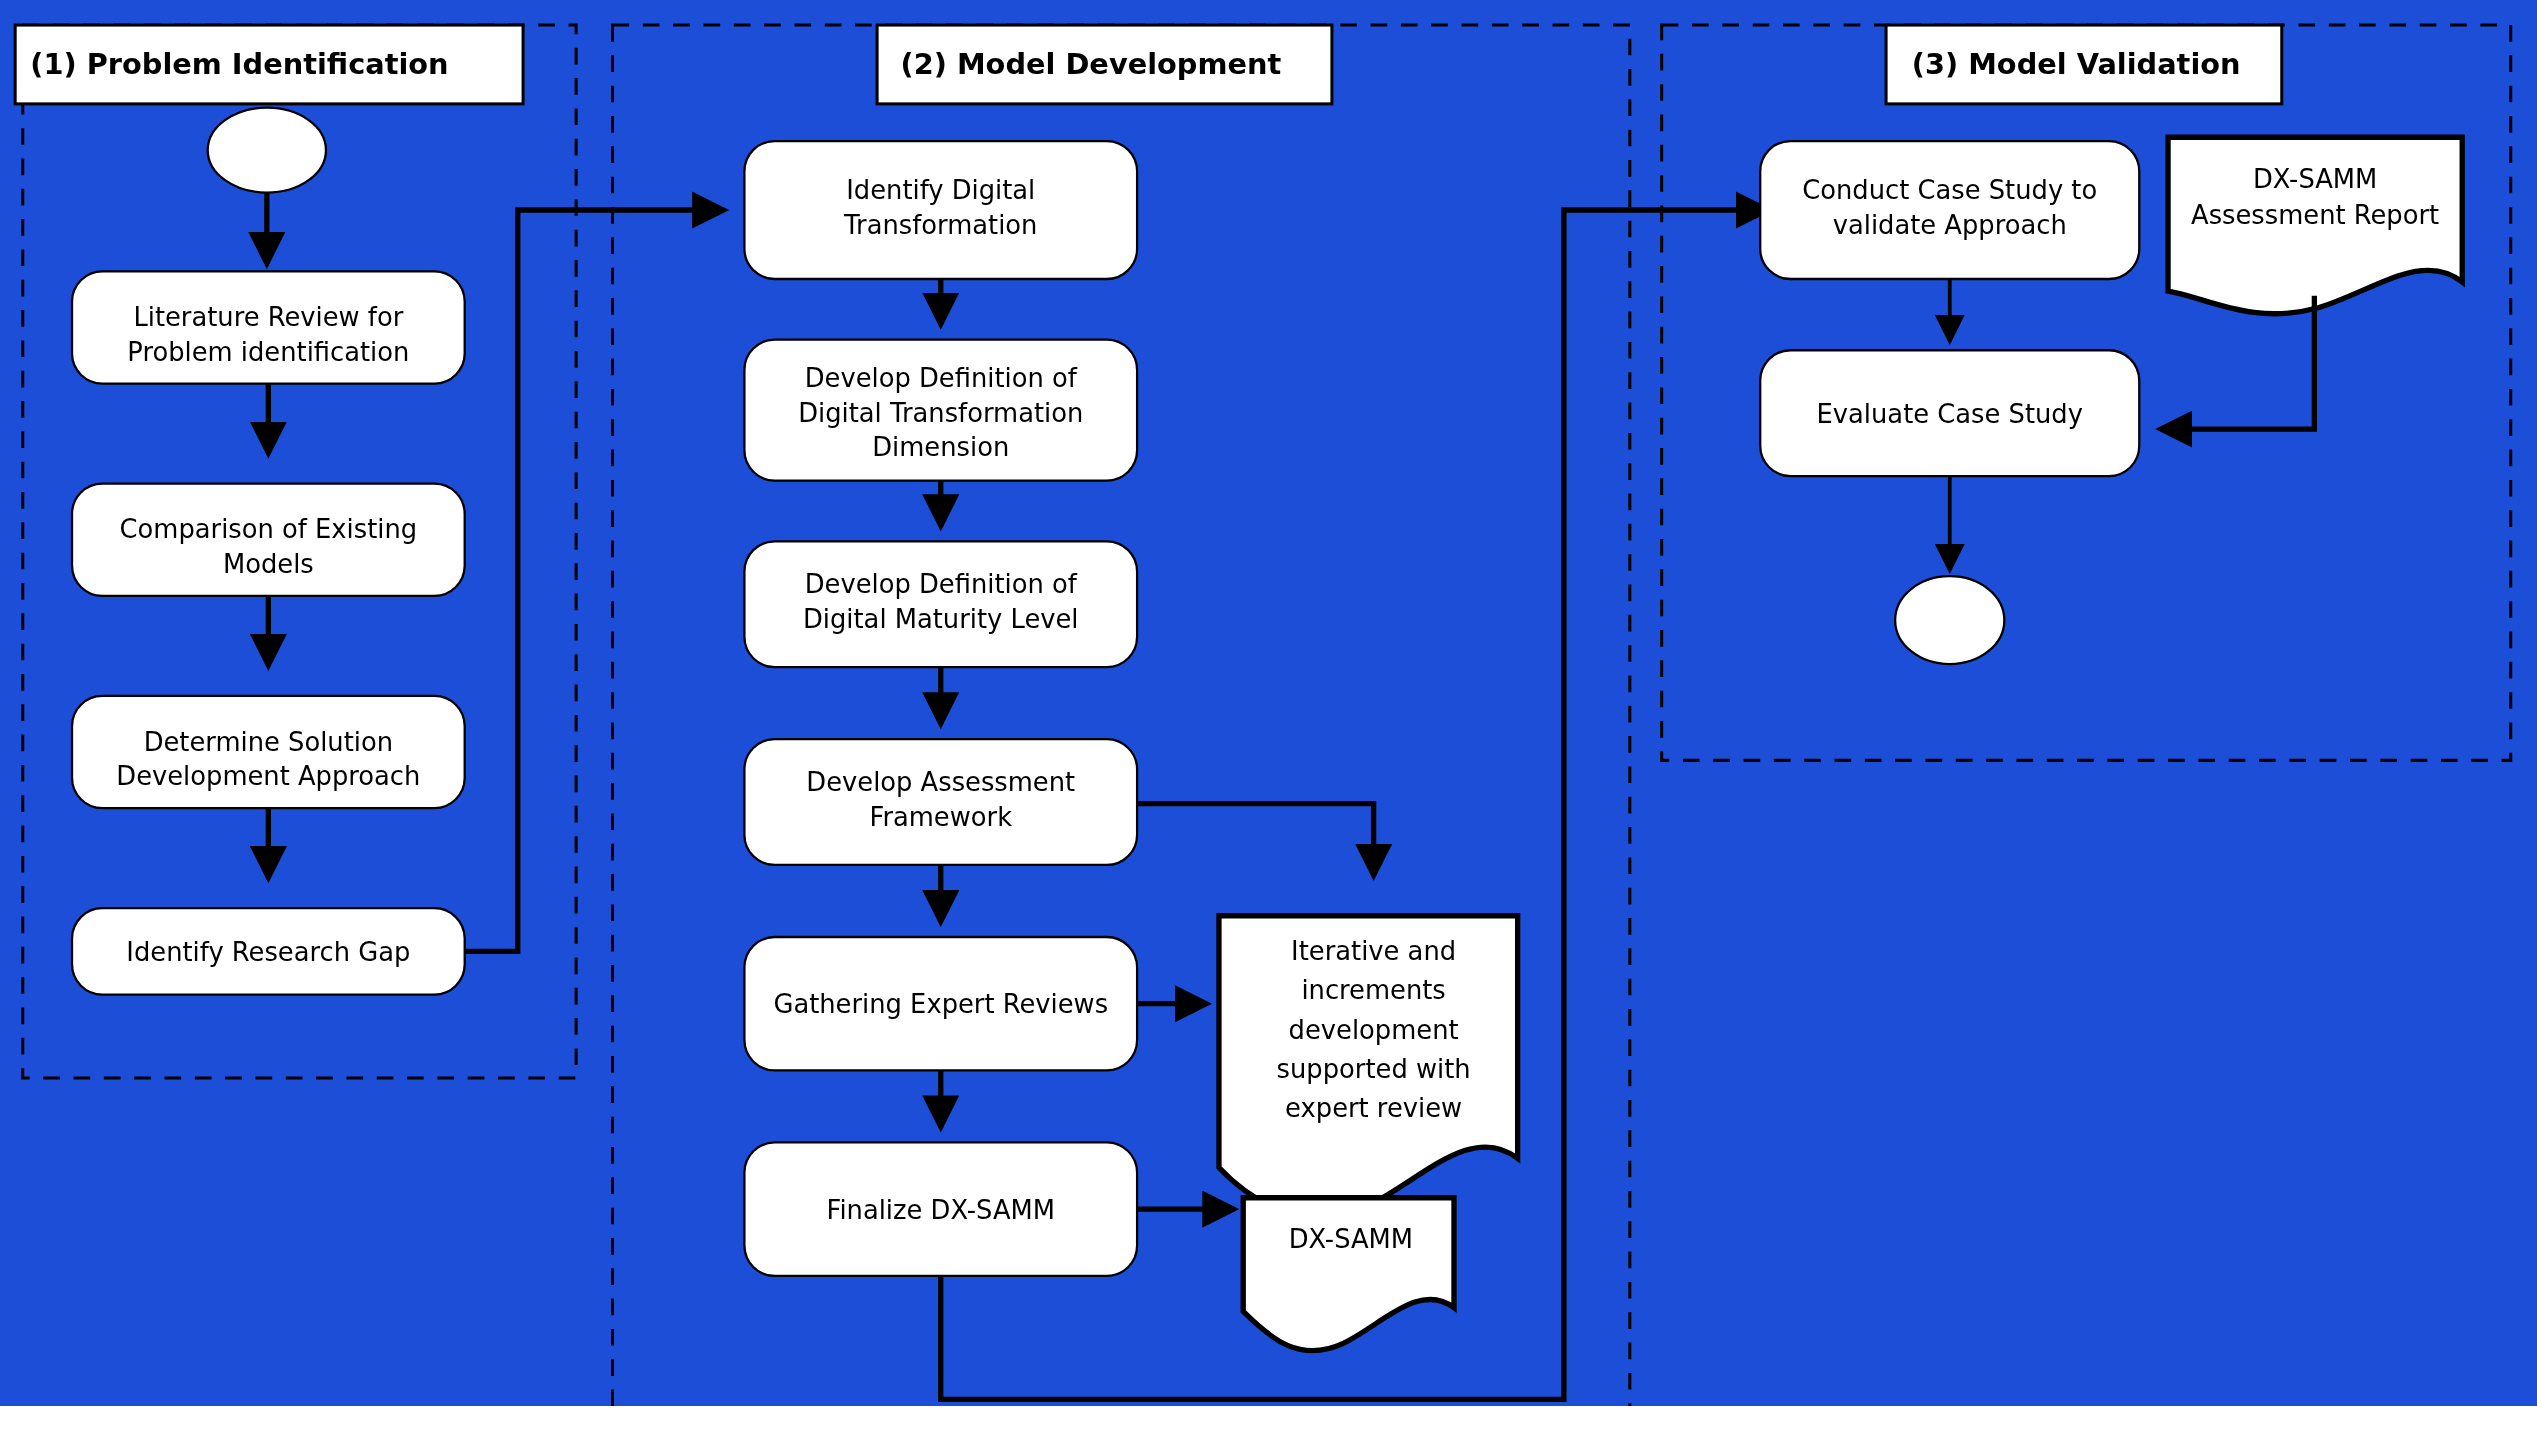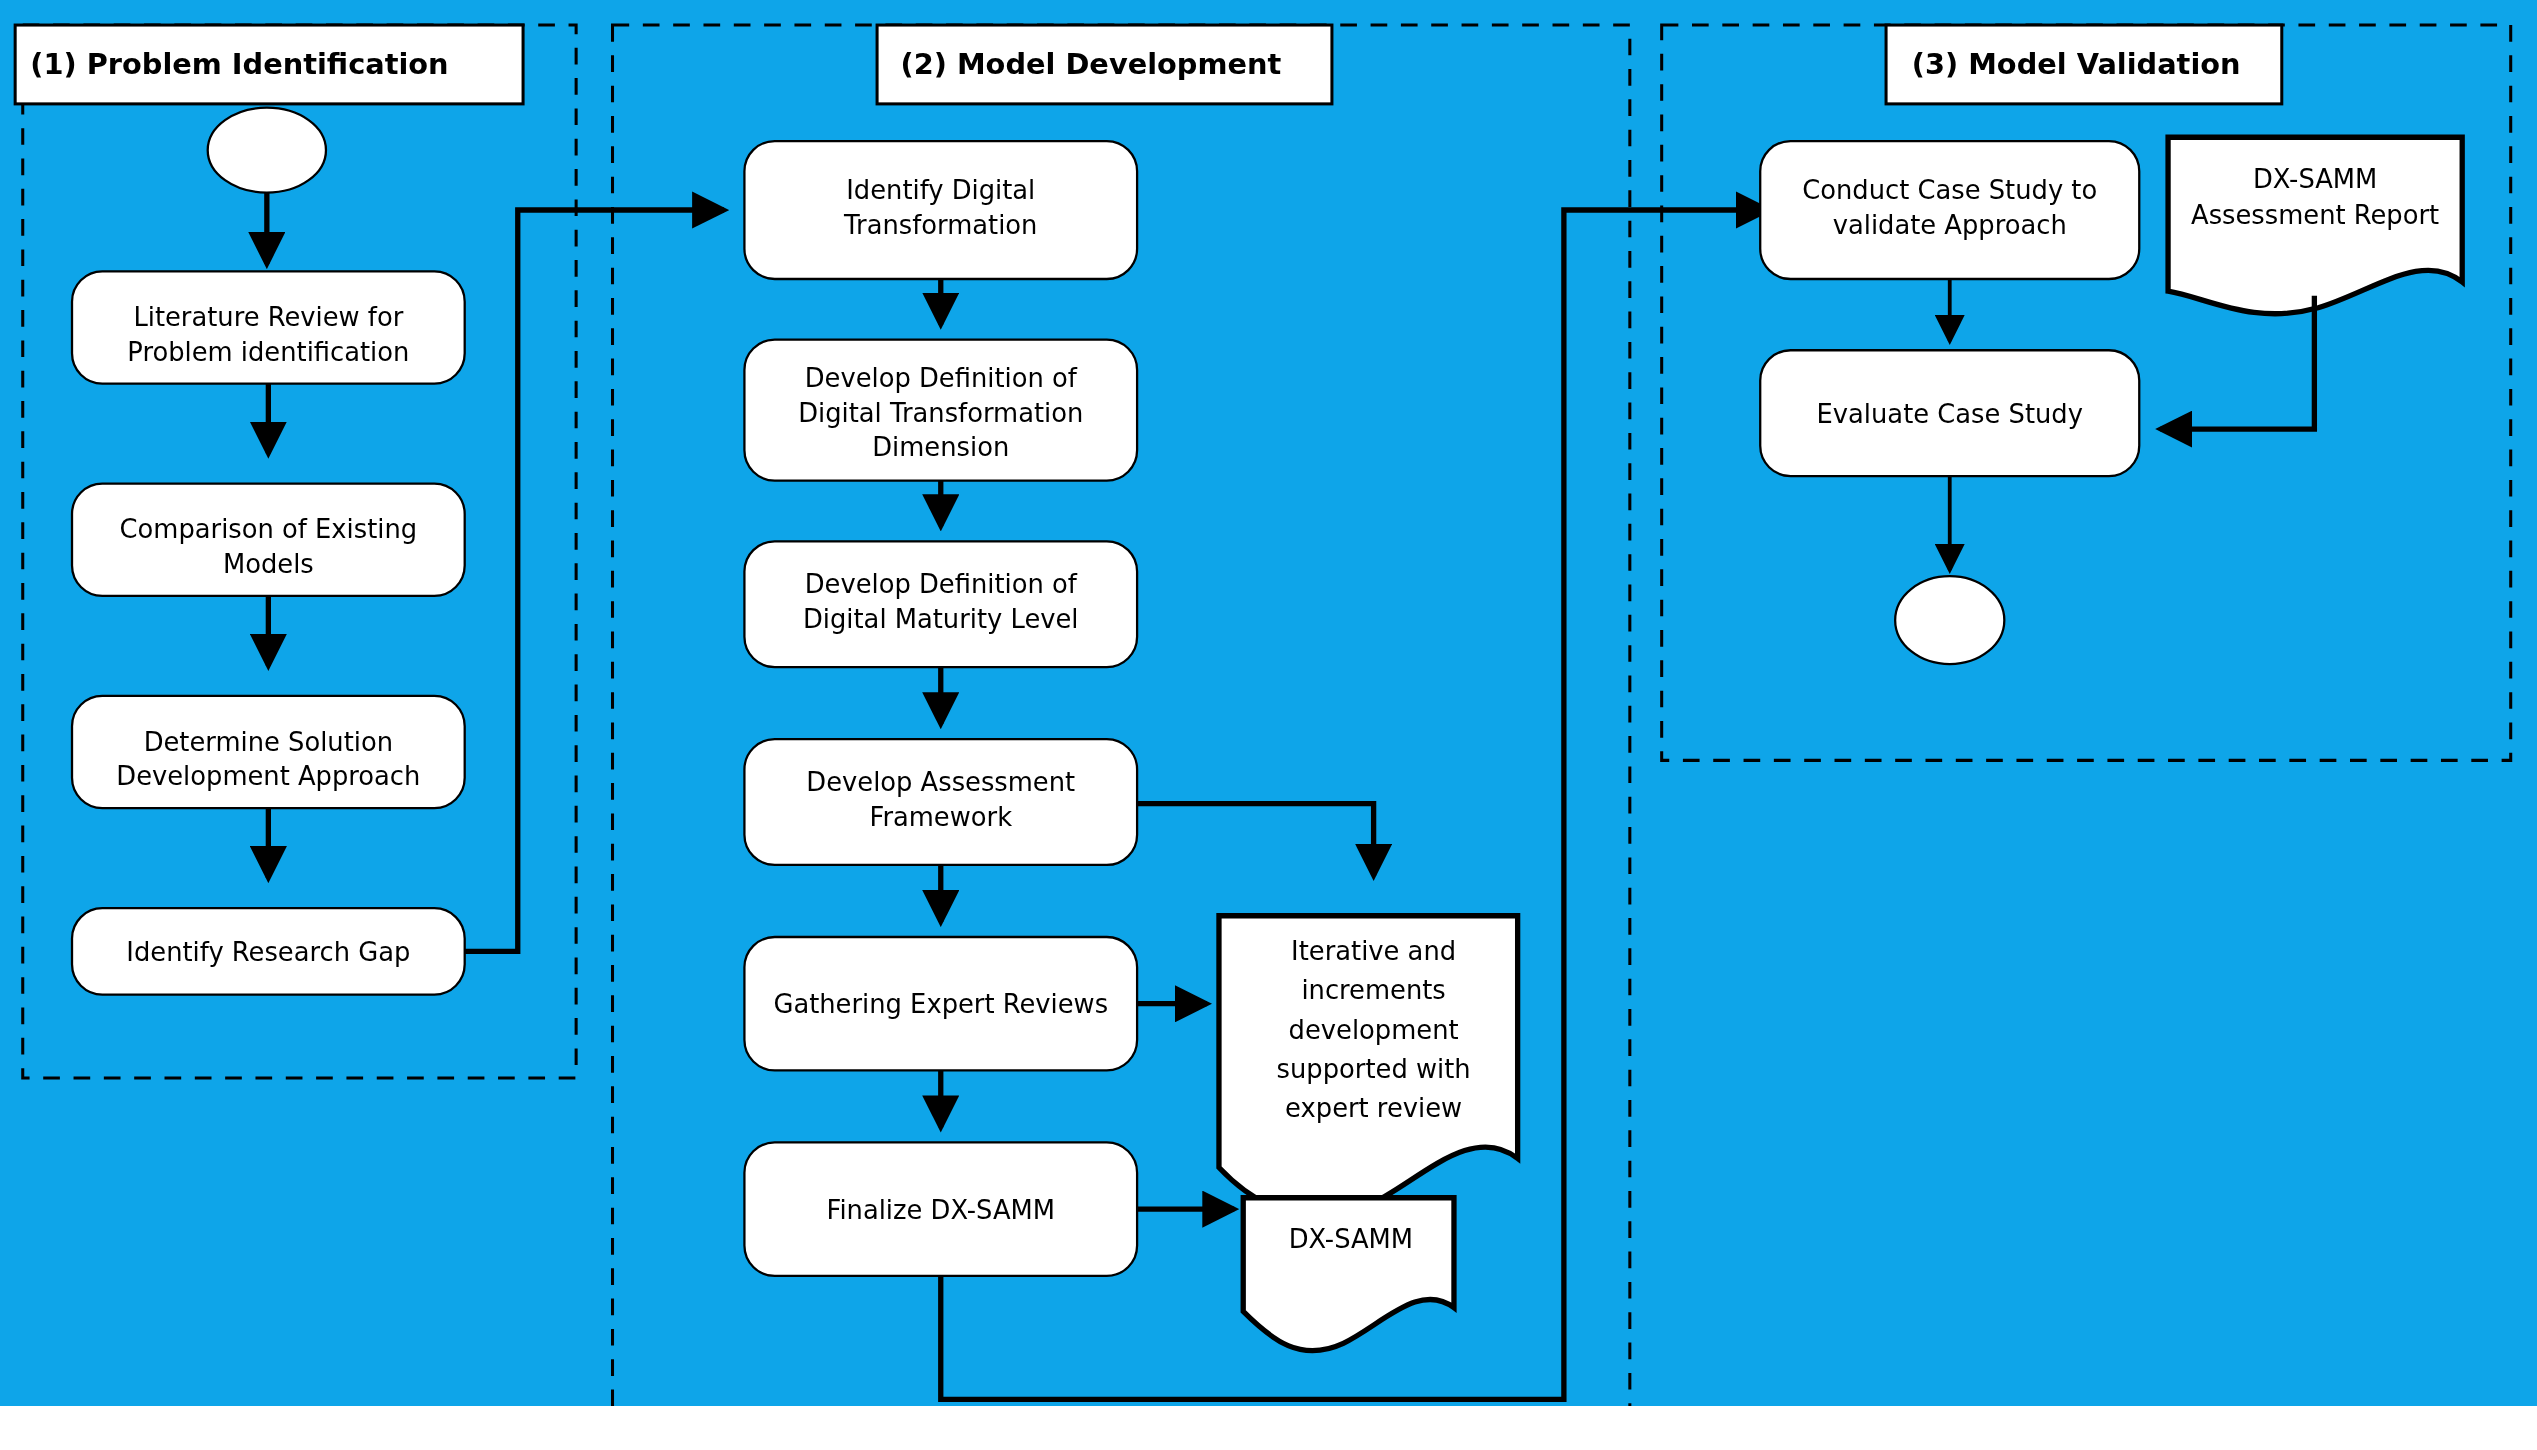--- a/index.html
+++ b/index.html
@@ -1,17 +1,17 @@
 <!DOCTYPE html>
 <html style="font-size:12px"><head>
 <meta charset="utf-8">
 <style>
   html,body{margin:0;padding:0;background:#ffffff;}
   body{font-family:"DejaVu Sans","Liberation Sans",sans-serif;}
-  #stage{position:relative;width:2538px;height:1406px;background:#0ea5e9;overflow:hidden;}
+  #stage{position:relative;width:2538px;height:1406px;background:#1d4ed8;overflow:hidden;}
   svg{display:block;}
   .node-text{font-family:"DejaVu Sans","Liberation Sans",sans-serif;font-size:34px;fill:#000000;}
   .title-text{font-family:"DejaVu Sans","Liberation Sans",sans-serif;font-size:38px;font-weight:bold;fill:#000000;}
   .shape{fill:#ffffff;stroke:#000000;stroke-width:3;}
   .shape-doc{fill:#ffffff;stroke:#000000;stroke-width:7;}
   .shape-title{fill:#ffffff;stroke:#000000;stroke-width:4;}
   .shape-dash{fill:none;stroke:#000000;stroke-width:4;stroke-dasharray:22 18;}
   .conn{stroke:#000000;stroke-width:7;fill:none;}
   .conn-thin{stroke:#000000;stroke-width:5;fill:none;}
   .arrowfill{fill:#000000;}

